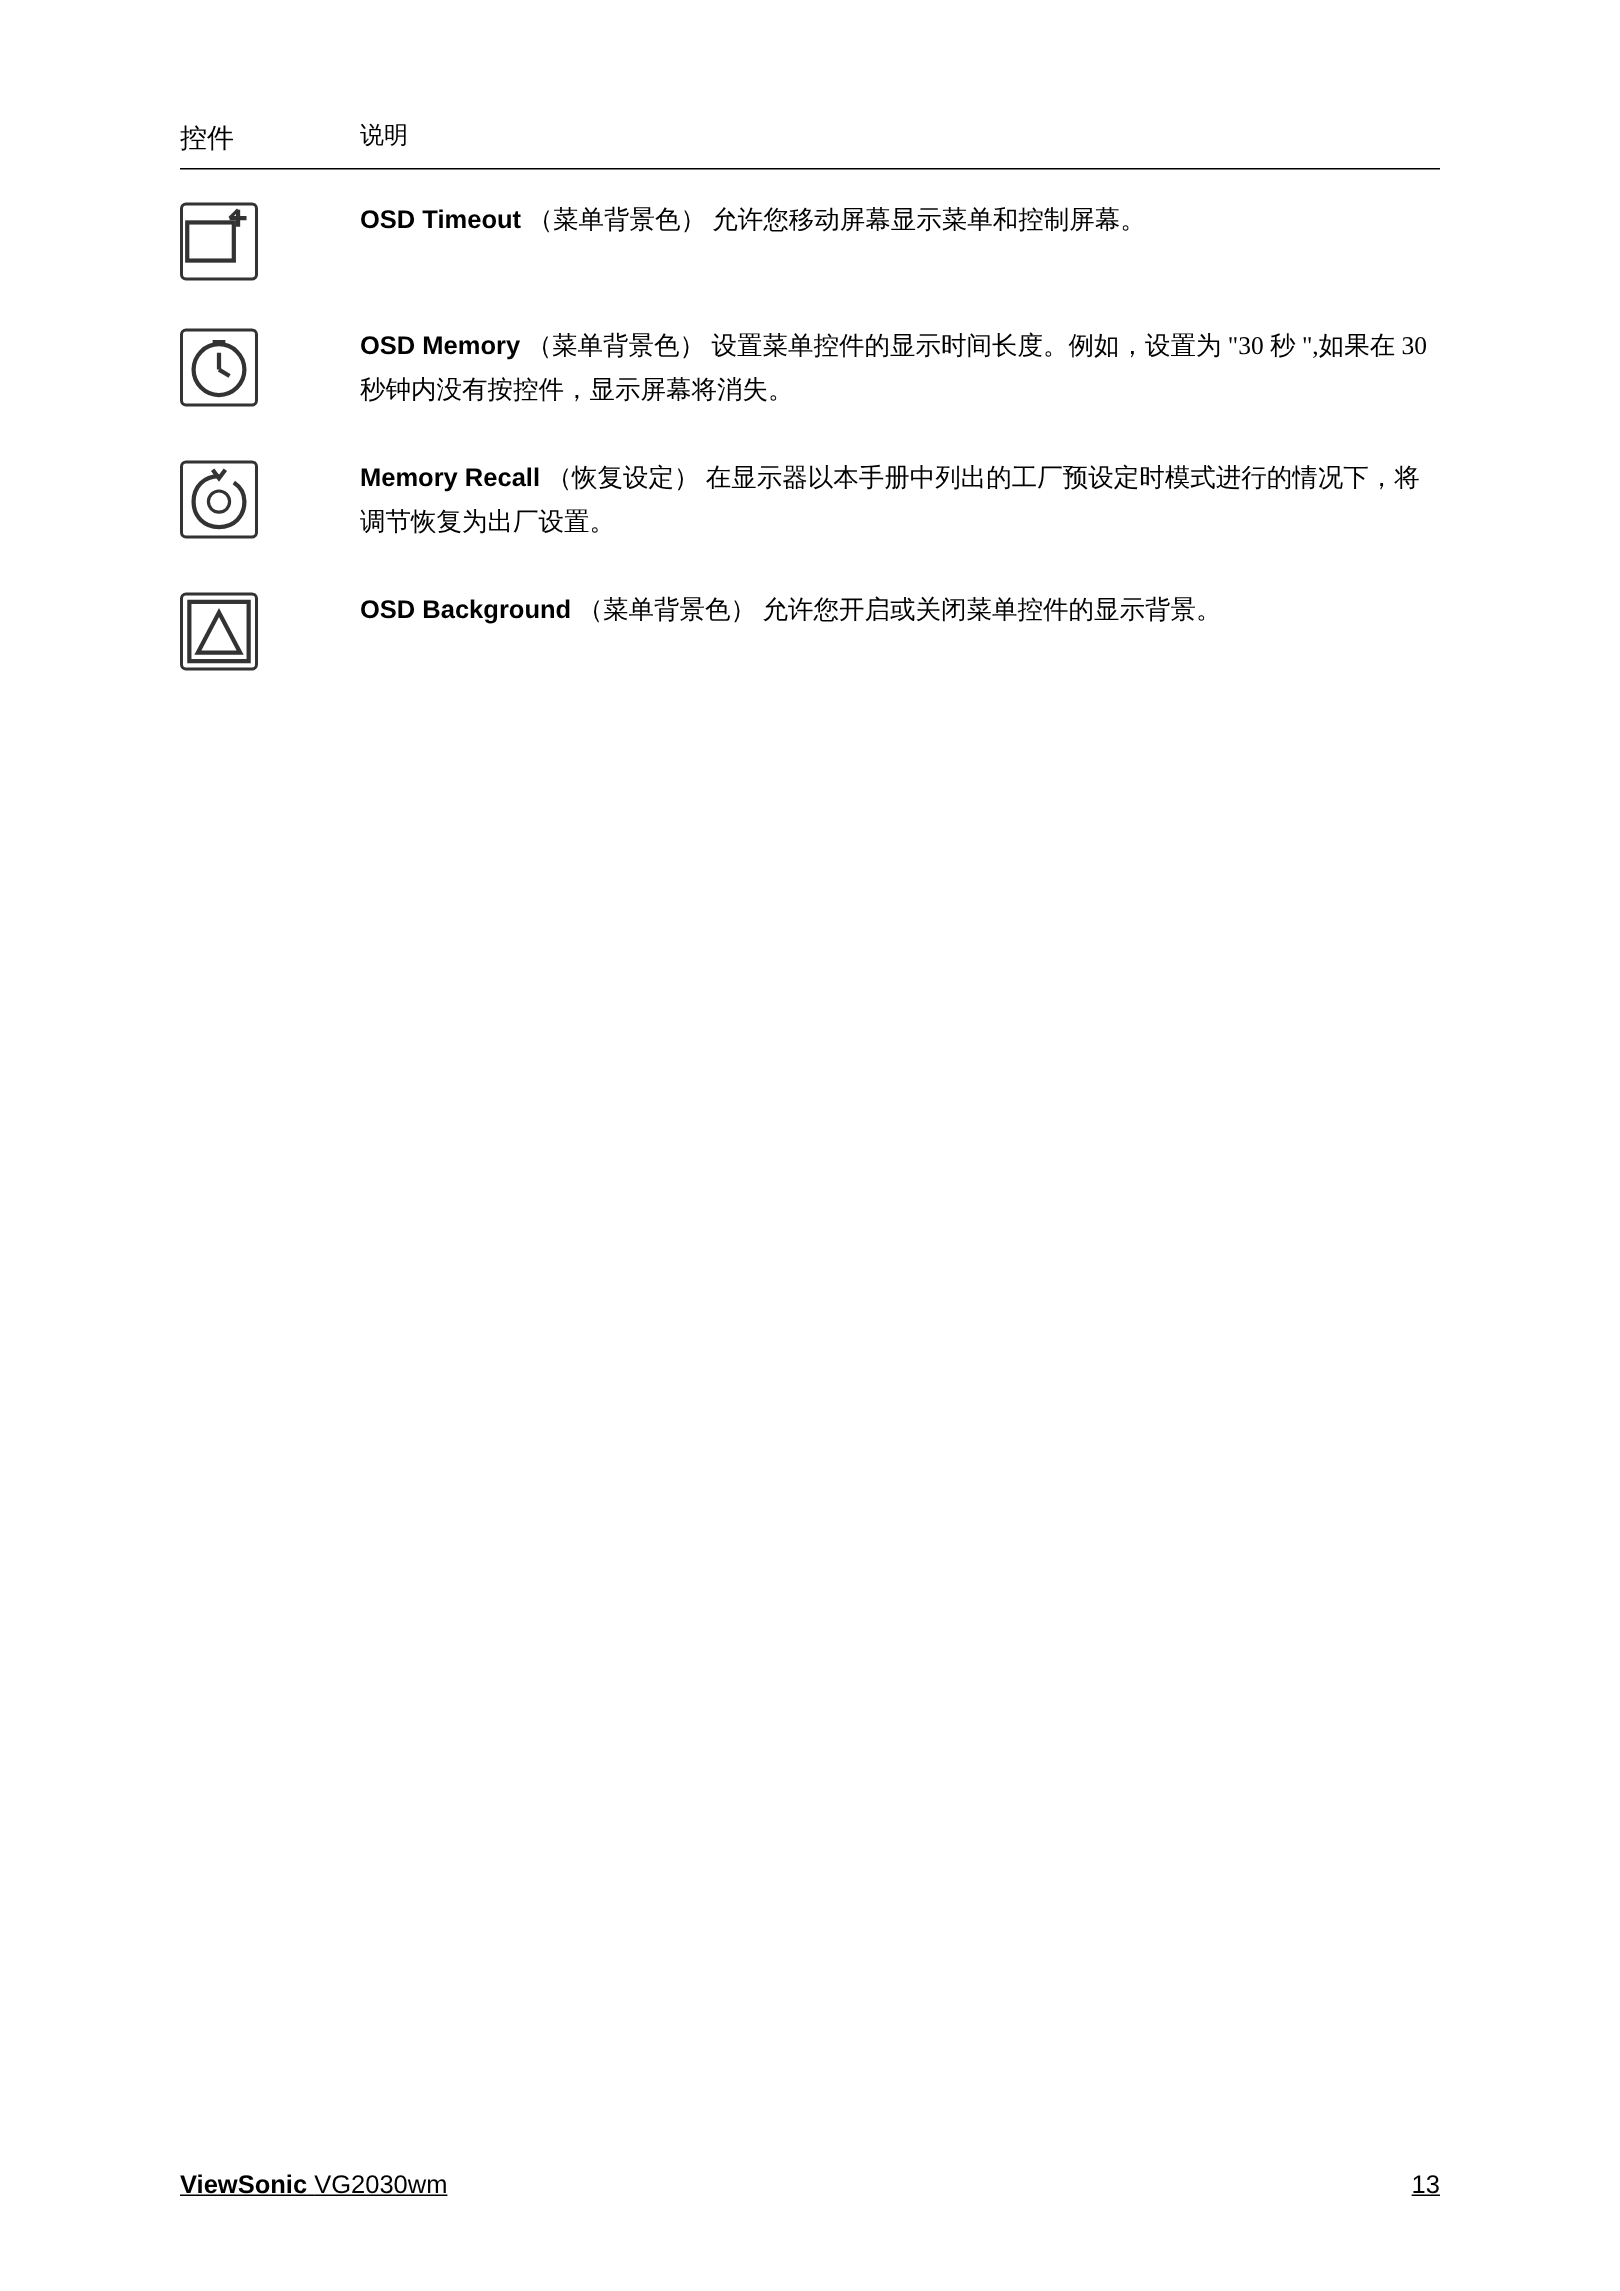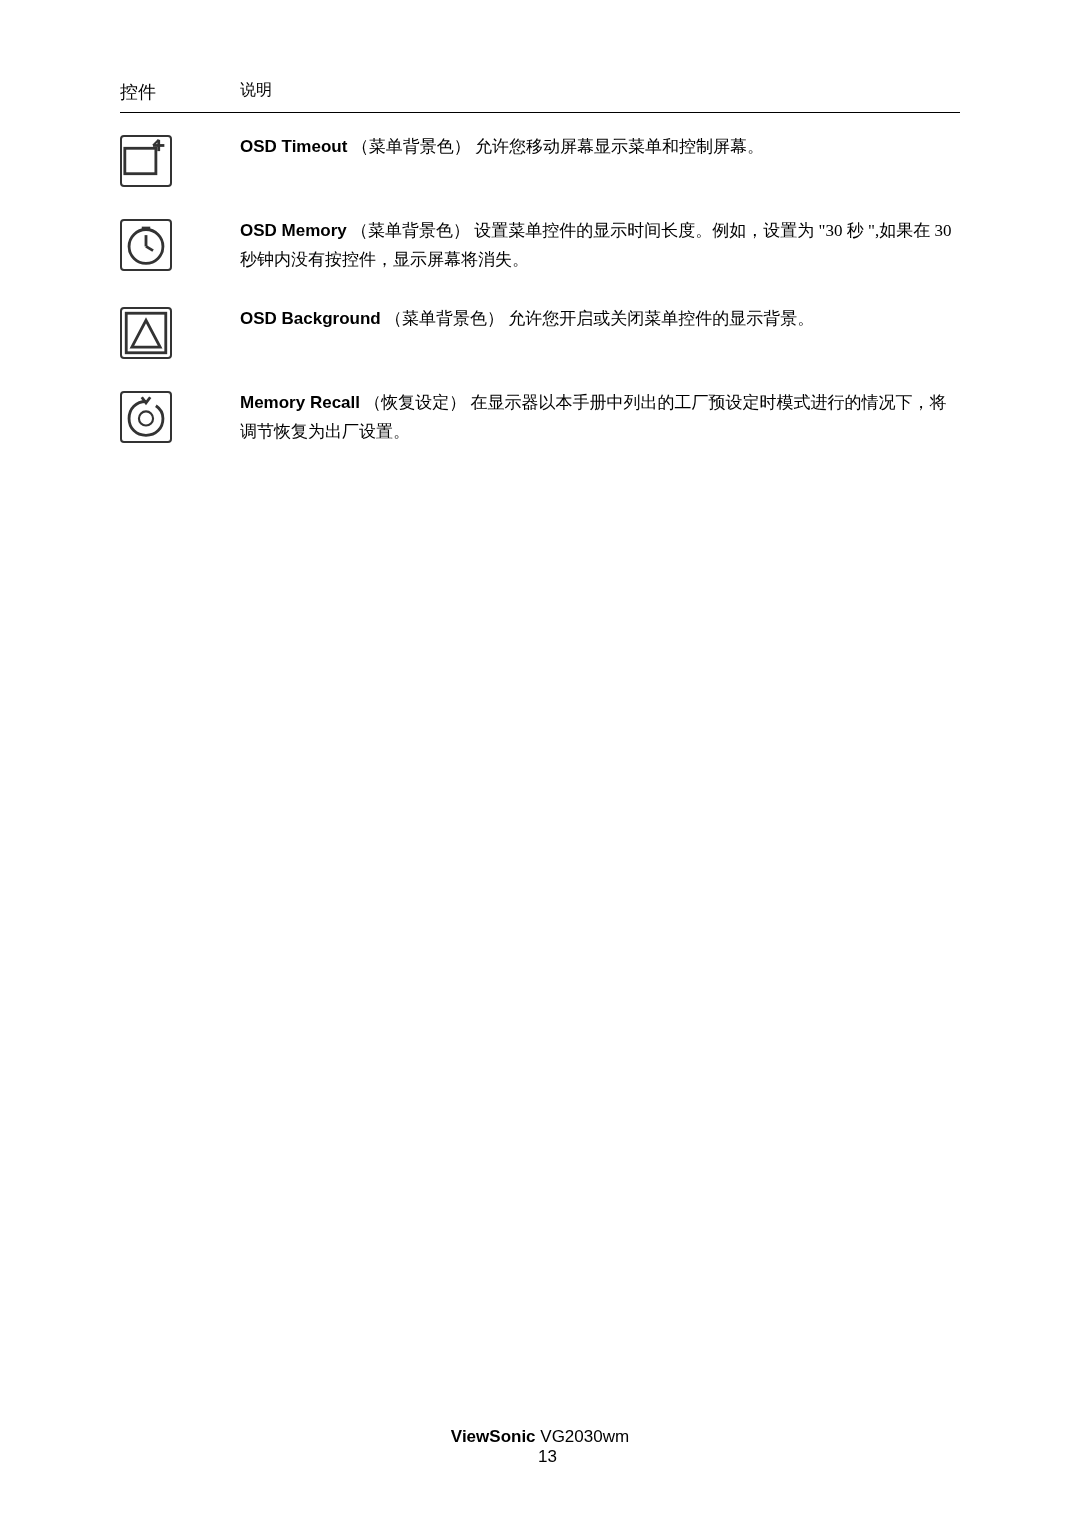--- a/index.html
+++ b/index.html
@@ -88,23 +88,24 @@
     .description-cell .title-cn {
       font-weight: normal;
     }
 
     .footer {
       position: absolute;
       bottom: 60px;
       left: 120px;
       right: 120px;
       display: flex;
-      flex-direction: column;
+      flex-direction: row;
       justify-content: space-between;
       align-items: center;
+      text-decoration: underline;
     }
 
     .footer-brand {
       font-size: 17px;
       font-family: Arial, sans-serif;
     }
 
     .footer-brand span.brand-bold {
       font-weight: bold;
     }
@@ -165,49 +166,49 @@
         <span class="title-cn">（菜单背景色）</span>
         <span>设置菜单控件的显示时间长度。例如，设置为 "30 秒 ",如果在 30 秒钟内没有按控件，显示屏幕将消失。</span>
       </div>
     </div>
 
     <div class="table-row">
       <div class="icon-cell">
         <div class="icon-box">
           <svg viewBox="0 0 34 34" xmlns="http://www.w3.org/2000/svg">
 
+            <path d="M17 6 C10 6 5 11 5 18 C5 25 10 30 17 30 C24 30 29 25 29 18 C29 14 27 11 24 9" fill="none" stroke="#333" stroke-width="2"></path>
+
+            <polyline points="14,3 17,7 20,3" fill="none" stroke="#333" stroke-width="2"></polyline>
+
+            <circle cx="17" cy="18" r="5" fill="none" stroke="#333" stroke-width="1.5"></circle>
+          </svg>
+        </div>
+      </div>
+      <div class="description-cell">
+        <span class="title-en">Memory Recall</span>
+        <span class="title-cn">（恢复设定）</span>
+        <span>在显示器以本手册中列出的工厂预设定时模式进行的情况下，将调节恢复为出厂设置。</span>
+      </div>
+    </div>
+
+    <div class="table-row">
+      <div class="icon-cell">
+        <div class="icon-box">
+          <svg viewBox="0 0 34 34" xmlns="http://www.w3.org/2000/svg">
+
             <rect x="3" y="3" width="28" height="28" fill="none" stroke="#333" stroke-width="2"></rect>
             <polygon points="7,27 17,8 27,27" fill="none" stroke="#333" stroke-width="2"></polygon>
           </svg>
         </div>
       </div>
       <div class="description-cell">
         <span class="title-en">OSD Background</span>
         <span class="title-cn">（菜单背景色）</span>
         <span>允许您开启或关闭菜单控件的显示背景。</span>
-      </div>
-    </div>
-
-    <div class="table-row">
-      <div class="icon-cell">
-        <div class="icon-box">
-          <svg viewBox="0 0 34 34" xmlns="http://www.w3.org/2000/svg">
-
-            <path d="M17 6 C10 6 5 11 5 18 C5 25 10 30 17 30 C24 30 29 25 29 18 C29 14 27 11 24 9" fill="none" stroke="#333" stroke-width="2"></path>
-
-            <polyline points="14,3 17,7 20,3" fill="none" stroke="#333" stroke-width="2"></polyline>
-
-            <circle cx="17" cy="18" r="5" fill="none" stroke="#333" stroke-width="1.5"></circle>
-          </svg>
-        </div>
-      </div>
-      <div class="description-cell">
-        <span class="title-en">Memory Recall</span>
-        <span class="title-cn">（恢复设定）</span>
-        <span>在显示器以本手册中列出的工厂预设定时模式进行的情况下，将调节恢复为出厂设置。</span>
       </div>
     </div>
 
   </div>
 
   <div class="footer">
     <div class="footer-brand">
       <span class="brand-bold">ViewSonic</span>
       <span>VG2030wm</span>
     </div>

